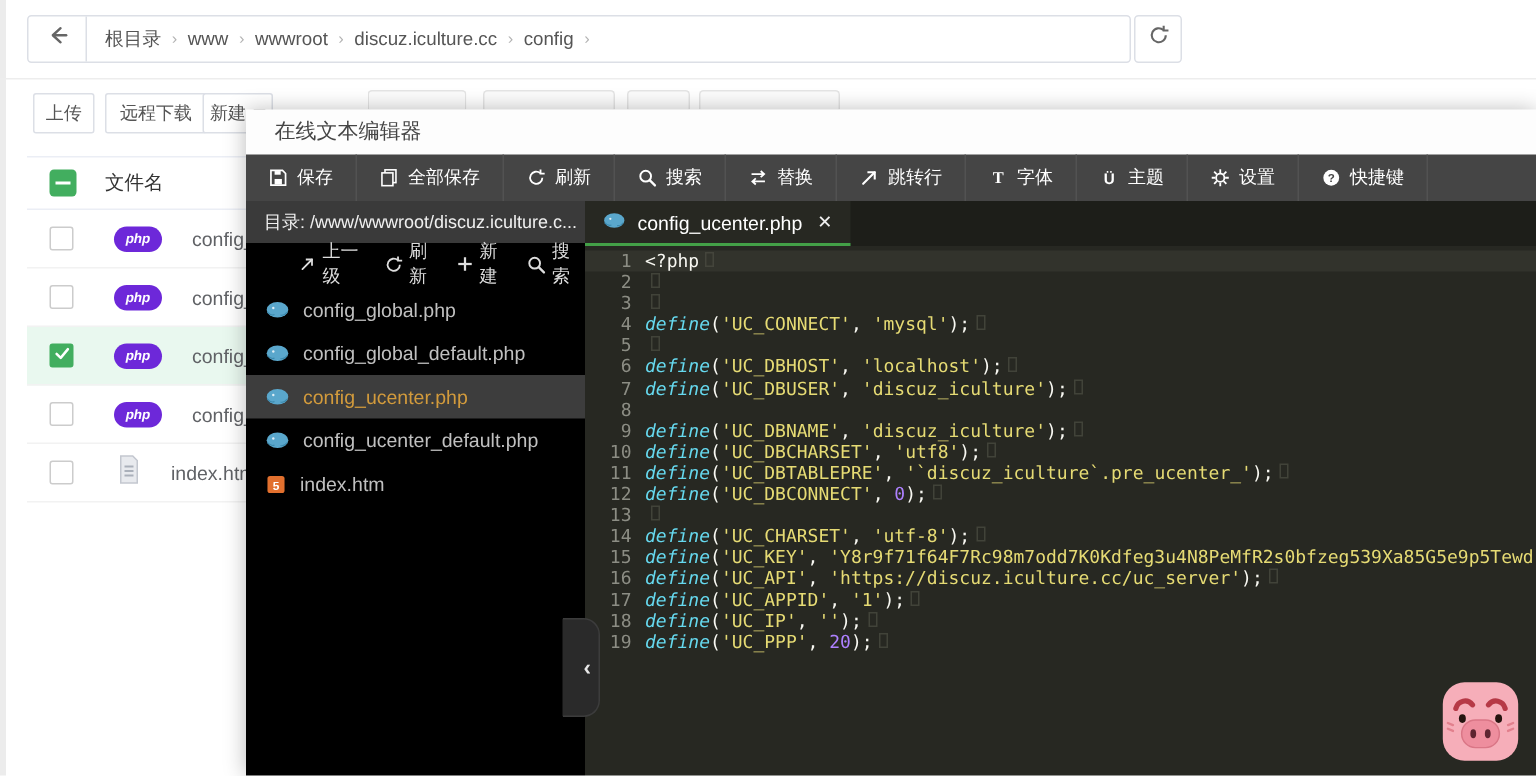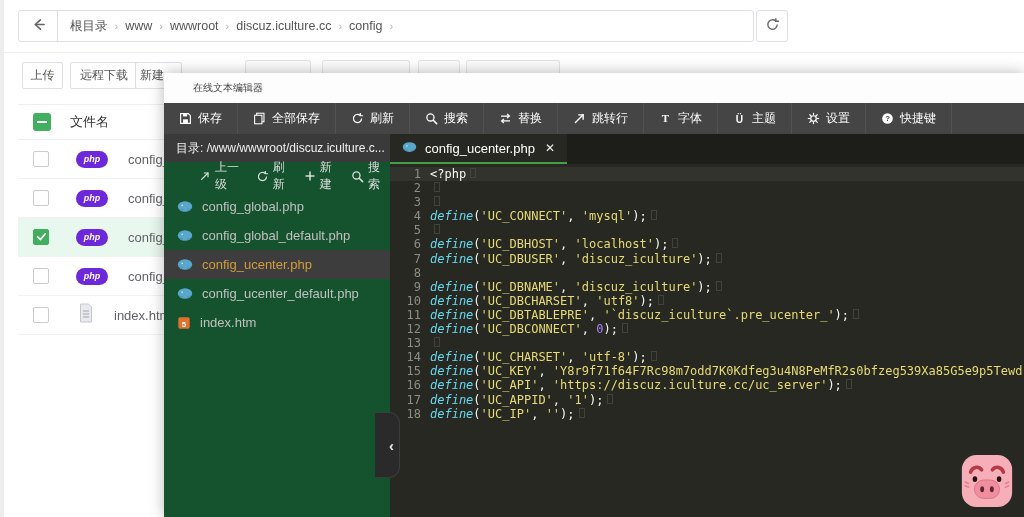--- a/index.html
+++ b/index.html
@@ -48,28 +48,28 @@
   .cb.on{background:#42ae5f;border-color:#42ae5f;}
   .phpbadge{margin-left:27px;width:32px;height:17px;border-radius:9px;background:#6d28d9;color:#fff;
             font-size:9px;font-weight:bold;font-style:italic;display:flex;align-items:center;justify-content:center;}
   .docicon{margin-left:29px;}
   .fname{margin-left:20px;font-size:13px;color:#606266;white-space:nowrap;}
 
   
   .modal{left:164px;top:73px;width:860px;height:444px;z-index:5;display:flex;flex-direction:column;
          box-shadow:0 0 14px rgba(0,0,0,.28);}
   .m-header{height:30px;background:#fdfdfd;flex:none;display:flex;align-items:center;}
-  .m-title{margin-left:29px;font-size:10px;color:#454545;}
+  .m-title{margin-left:19px;font-size:14px;color:#454545;}
   .m-toolbar{height:31px;background:#454545;flex:none;display:flex;align-items:stretch;color:#fff;}
   .etb-item{display:flex;align-items:center;gap:6px;padding:0 15px;font-size:12px;border-right:1px solid #525252;cursor:pointer;}
   .etb-item svg{flex:none;}
   .m-body{flex:1;display:flex;min-height:0;position:relative;}
 
   
-  .tree-panel{width:226px;flex:none;background:#14532d;display:flex;flex-direction:column;min-height:0;}
+  .tree-panel{width:226px;flex:none;background:#000000;display:flex;flex-direction:column;min-height:0;}
   .dirbar{height:28px;line-height:28px;background:#3a3a3a;color:#f0f0f0;font-size:12px;padding-left:12px;
           white-space:nowrap;overflow:hidden;flex:none;}
   .treebar{height:28px;flex:none;display:flex;align-items:center;color:#ddd;font-size:12px;padding-left:28px;gap:2px;}
   .ttb-item{display:flex;align-items:center;gap:4px;padding:0 7px;cursor:pointer;}
   .tree-list{flex:1;padding-top:2px;}
   .titem{height:29px;display:flex;align-items:center;color:#c0c0c0;font-size:13px;cursor:pointer;padding-left:13px;gap:9px;}
   .titem.active{background:#3d3d3d;color:#d39b3c;}
 
   
   .ed-area{flex:1;background:#272822;display:flex;flex-direction:column;min-width:0;}
@@ -466,20 +466,24 @@
             <span class="lc"><span class="tok-k">define</span><span class="tok-p">(</span><span class="tok-s">'UC_API'</span><span class="tok-p">, </span><span class="tok-s">'https://discuz.iculture.cc/uc_server'</span><span class="tok-p">);</span><span class="eol"></span></span>
           </div>
           <div class="cline">
             <span class="ln">17</span>
             <span class="lc"><span class="tok-k">define</span><span class="tok-p">(</span><span class="tok-s">'UC_APPID'</span><span class="tok-p">, </span><span class="tok-s">'1'</span><span class="tok-p">);</span><span class="eol"></span></span>
           </div>
           <div class="cline">
             <span class="ln">18</span>
             <span class="lc"><span class="tok-k">define</span><span class="tok-p">(</span><span class="tok-s">'UC_IP'</span><span class="tok-p">, </span><span class="tok-s">''</span><span class="tok-p">);</span><span class="eol"></span></span>
           </div>
+          <div class="cline">
+            <span class="ln">19</span>
+            <span class="lc"><span class="tok-k">define</span><span class="tok-p">(</span><span class="tok-s">'UC_PPP'</span><span class="tok-p">, </span><span class="tok-n">20</span><span class="tok-p">);</span><span class="eol"></span></span>
+          </div>
         </div>
     </div>
     <div class="collapse-handle">
         <span>‹</span>
       </div>
   </div>
 </div>
 
 <div class="abs pig">
   <svg width="62" height="58" viewBox="0 0 64 60">

